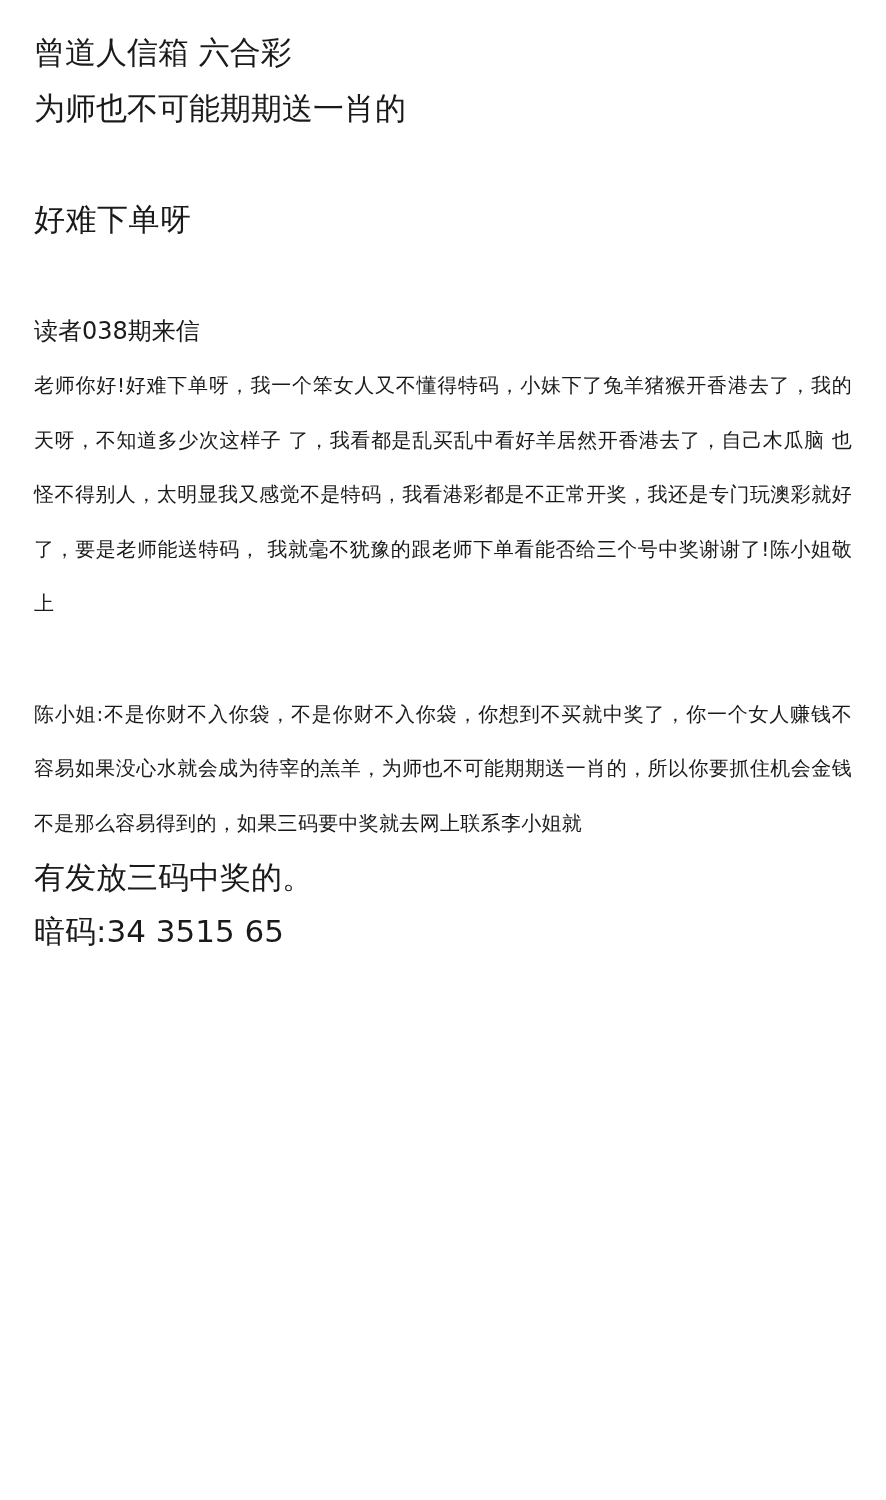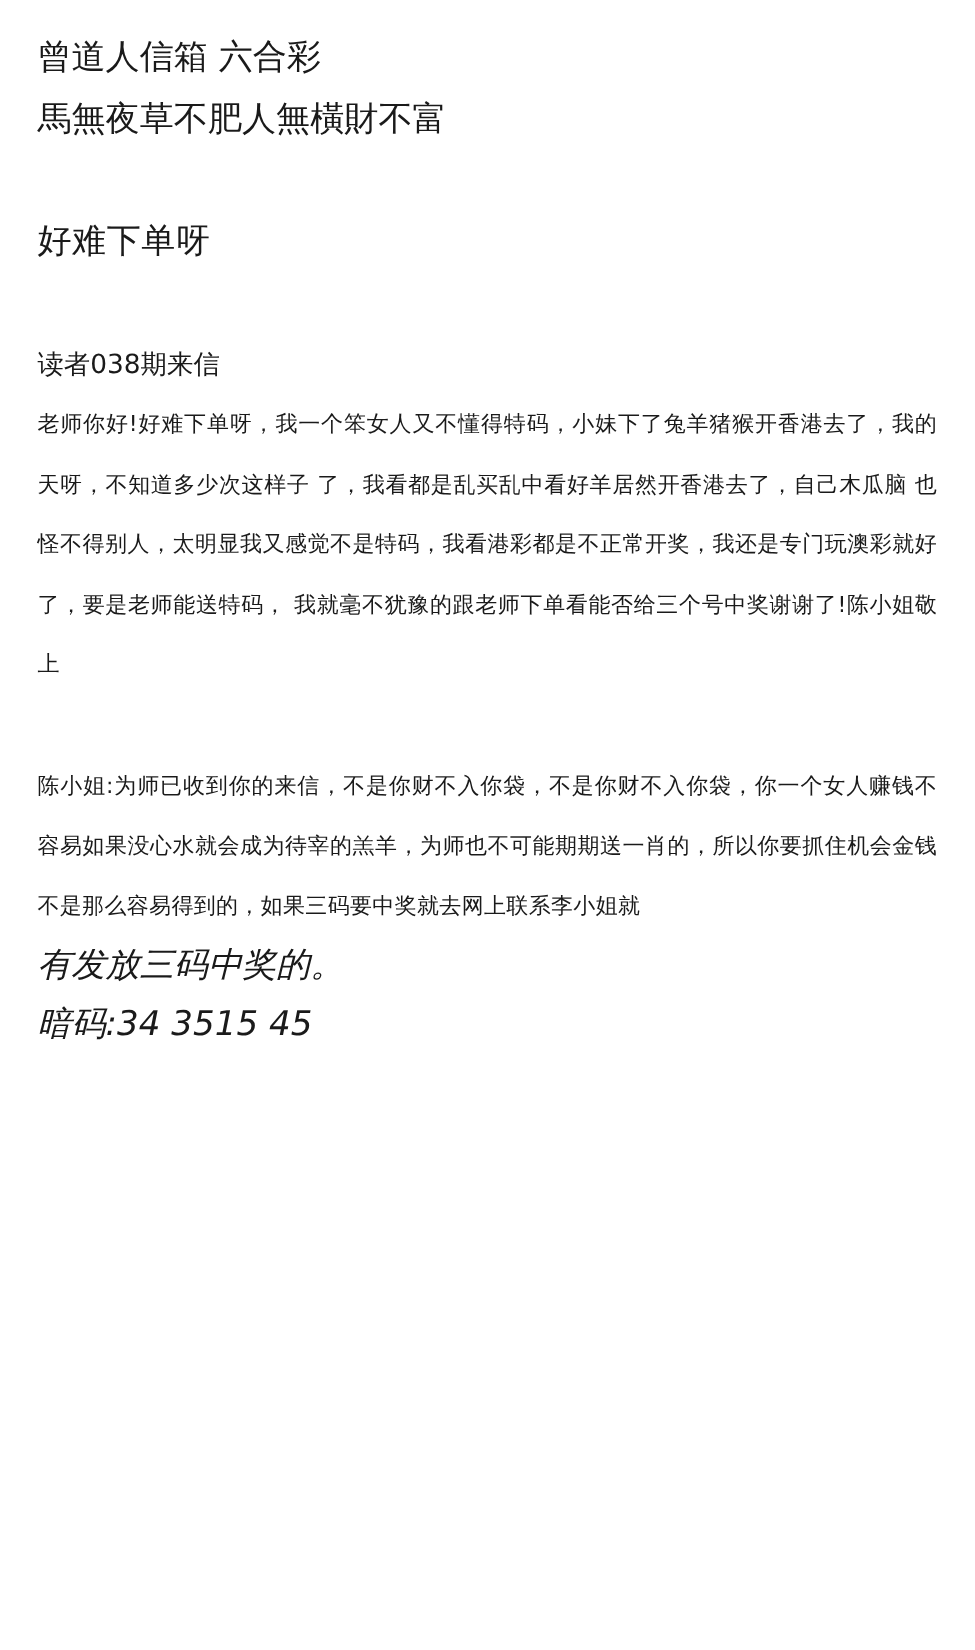--- a/index.html
+++ b/index.html
@@ -46,40 +46,39 @@
     word-break: break-word;
     white-space: pre-wrap;
   }
   .section-title {
     font-size: 24px;
     line-height: 54px;
   }
   .tail-line {
     font-size: 31px;
     line-height: 54px;
-    font-style: italic;
   }
 </style>
 </head>
 <body>
 
 <div class="page">
 
   <div class="header-line">曾道人信箱 六合彩</div>
-  <div class="header-line">馬無夜草不肥人無橫財不富</div>
+  <div class="header-line">为师也不可能期期送一肖的</div>
 
   <div class="spacer-md"></div>
 
   <div class="line">好难下单呀</div>
 
   <div class="spacer-lg"></div>
 
   <div class="section-title">读者038期来信</div>
   <div class="para">老师你好!好难下单呀，我一个笨女人又不懂得特码，小妹下了兔羊猪猴开香港去了，我的天呀，不知道多少次这样子 了，我看都是乱买乱中看好羊居然开香港去了，自己木瓜脑 也怪不得别人，太明显我又感觉不是特码，我看港彩都是不正常开奖，我还是专门玩澳彩就好了，要是老师能送特码， 我就毫不犹豫的跟老师下单看能否给三个号中奖谢谢了!陈小姐敬上</div>
 
   <div class="spacer-md"></div>
 
-  <div class="para">陈小姐:为师已收到你的来信，不是你财不入你袋，不是你财不入你袋，你一个女人赚钱不容易如果没心水就会成为待宰的羔羊，为师也不可能期期送一肖的，所以你要抓住机会金钱不是那么容易得到的，如果三码要中奖就去网上联系李小姐就</div>
+  <div class="para">陈小姐:不是你财不入你袋，不是你财不入你袋，你想到不买就中奖了，你一个女人赚钱不容易如果没心水就会成为待宰的羔羊，为师也不可能期期送一肖的，所以你要抓住机会金钱不是那么容易得到的，如果三码要中奖就去网上联系李小姐就</div>
   <div class="tail-line">有发放三码中奖的。</div>
 
-  <div class="tail-line">暗码:34 3515 45</div>
+  <div class="tail-line">暗码:34 3515 65</div>
 
 </div>
 
 </body></html>

